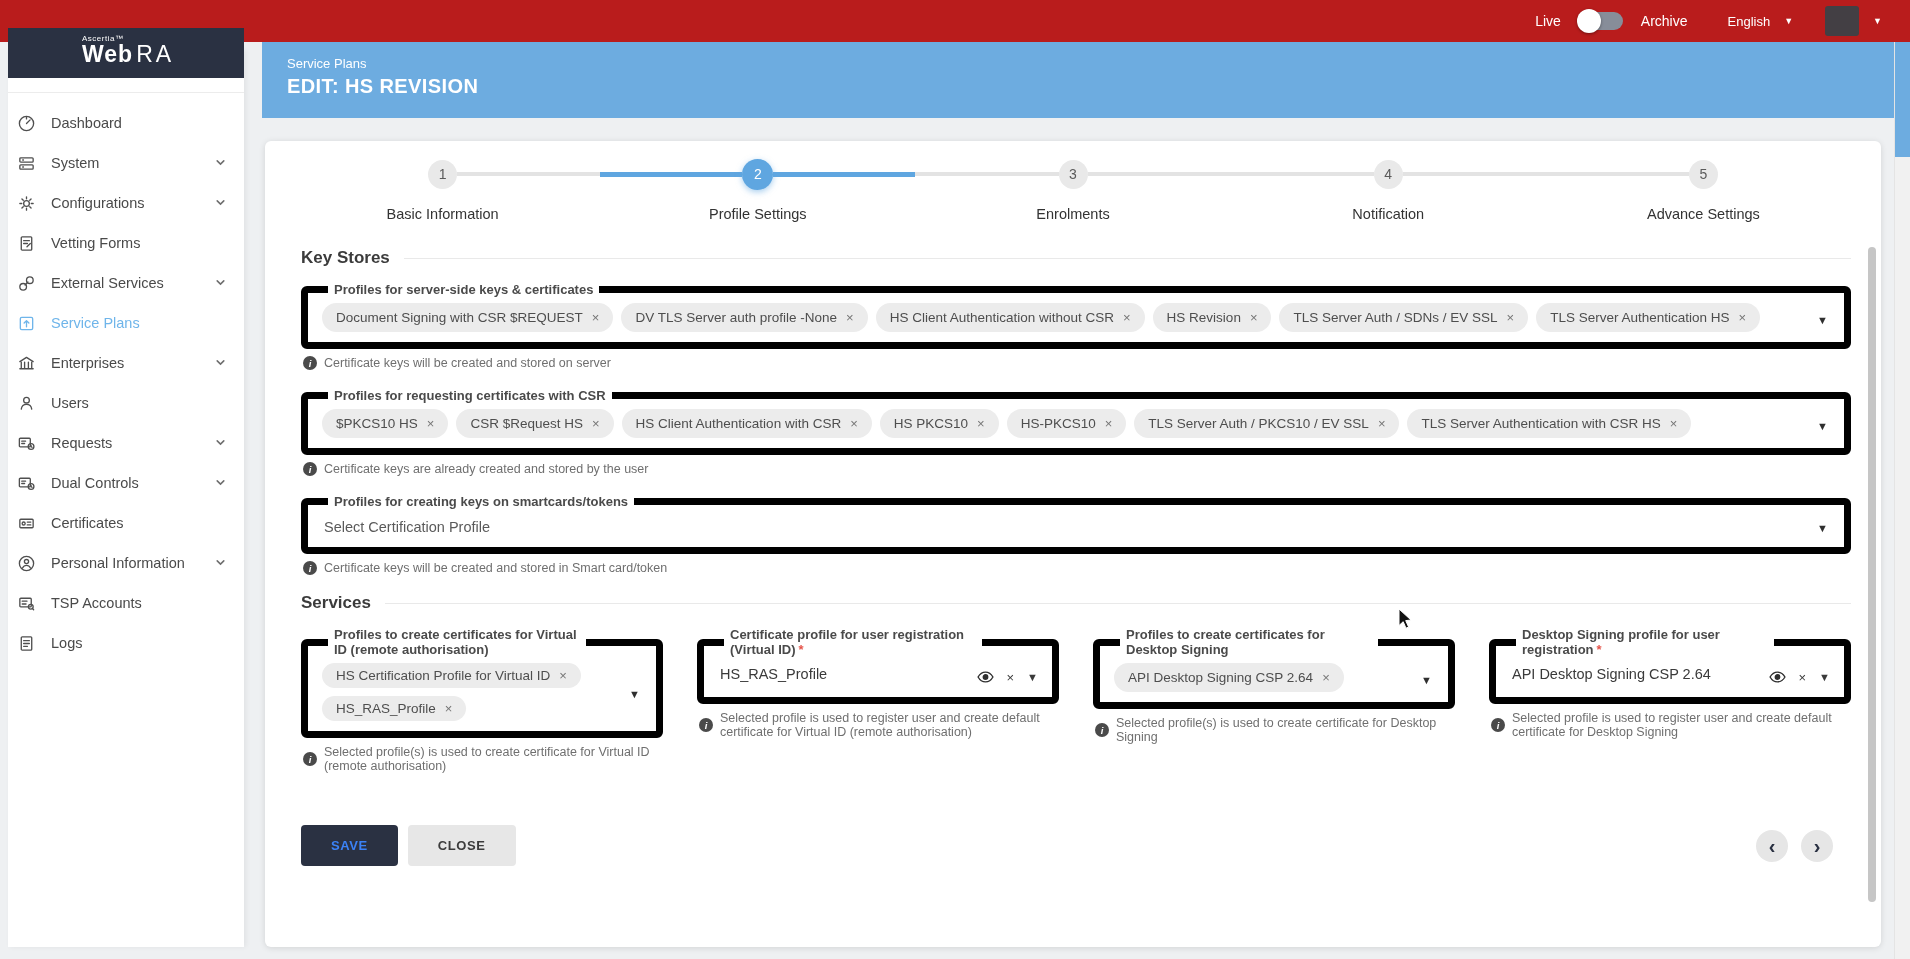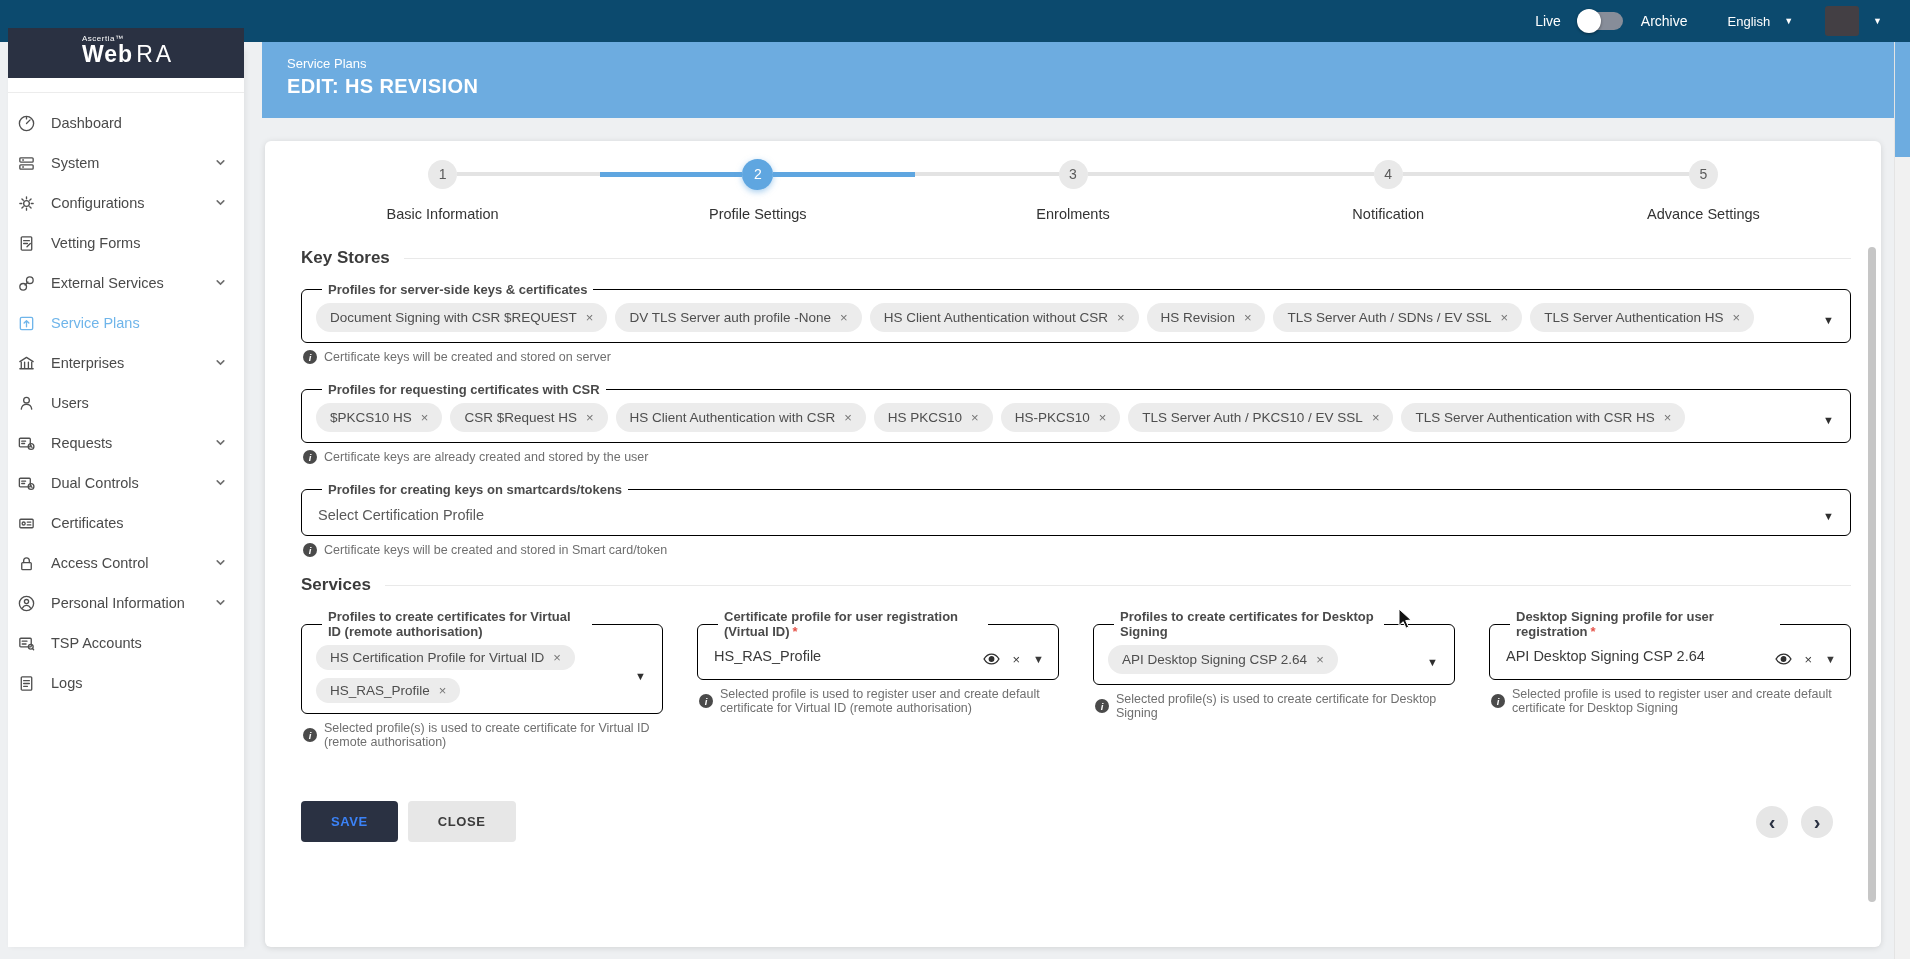--- a/index.html
+++ b/index.html
@@ -5,21 +5,21 @@
   * { margin:0; padding:0; box-sizing:border-box; }
   html,body { width:1910px; height:959px; }
   body {
     font-family:"Liberation Sans", sans-serif;
     background:#eef0f2;
     position:relative;
     overflow:hidden;
     color:#3c3c3c;
   }
   
-  .topbar { position:absolute; left:0; top:0; width:1910px; height:42px; background:#0c4a6e; z-index:5; }
+  .topbar { position:absolute; left:0; top:0; width:1910px; height:42px; background:#b91c1c; z-index:5; }
   .topbar-right { position:absolute; right:28px; top:0; height:42px; display:flex; align-items:center; gap:14px; color:#fff; }
   .tb-label { font-size:14px; color:#fff; }
   .toggle { width:44px; height:18px; border-radius:9px; background:#878d99; position:relative; margin:0 4px; cursor:pointer; }
   .toggle .knob { position:absolute; left:-2px; top:-3px; width:24px; height:24px; border-radius:50%; background:#fff; box-shadow:0 1px 3px rgba(0,0,0,.4); }
   .lang { display:flex; align-items:center; gap:14px; font-size:13px; margin-left:26px; cursor:pointer; }
   .lang .caret, .avatar-caret { font-size:9px; color:#fff; }
   .avatar { width:34px; height:30px; border-radius:3px; background:#433f44; margin-left:18px; cursor:pointer; }
   
   .logo-box { position:absolute; left:8px; top:0; width:236px; height:50px; background:#2a3142; z-index:6; padding:6px 0 0 74px;margin-top:28px; }
   .logo-super { color:#fff; font-size:8px; letter-spacing:.5px; }
@@ -59,21 +59,21 @@
   .step:last-child .ln.right { visibility:hidden; }
   .circle { width:29px; height:29px; border-radius:50%; background:#e9e9e9; color:#5a5a5a;
             font-size:14px; line-height:29px; text-align:center; flex:0 0 auto; }
   .step.active .circle { width:31px; height:31px; line-height:31px; background:#5fa6e0; color:#fff; box-shadow:0 2px 6px rgba(95,166,224,.55); }
   .step-label { margin-top:15px; font-size:14.5px; color:#333; }
   
   .content { padding:26px 30px 0 36px; }
   .section-head { display:flex; align-items:center; gap:14px; margin-bottom:14px; }
   .section-title { font-size:17px; font-weight:bold; color:#3b3b3b; white-space:nowrap; }
   .rule { flex:1; border-top:1px solid #e9e9e9; }
-  fieldset { border:1px solid #000000; border-radius:6px; padding:6px 70px 10px 14px; position:relative; }
+  fieldset { border:7px solid #000000; border-radius:6px; padding:6px 70px 10px 14px; position:relative; }
   legend { font-size:13px; font-weight:bold; color:#4a4a4a; padding:0 6px; margin-left:6px; }
   .chips { display:flex; flex-wrap:wrap; gap:8px; min-height:29px; }
   .chip { display:inline-flex; align-items:center; background:#ececec; border-radius:16px; padding:5px 14px; font-size:13.5px; color:#4e4e4e; cursor:default; }
   .chip-x { margin-left:9px; color:#757575; font-size:13px; cursor:pointer; }
   .caret-abs { position:absolute; right:16px; top:50%; transform:translateY(-50%); font-size:11px; color:#2f2f2f; cursor:pointer; }
   .placeholder-text { font-size:14.5px; color:#5a5a5a; padding:4px 0 2px 2px; }
   .helper { display:flex; align-items:center; gap:7px; font-size:12.5px; color:#6f6f6f; margin:7px 0 18px 2px; }
   .info-dot { width:14px; height:14px; border-radius:50%; background:#4a4a4a; color:#fff; font-size:9.5px; font-weight:bold; font-style:italic;
               display:inline-flex; align-items:center; justify-content:center; flex:0 0 auto; }
   .svc-grid { display:grid; grid-template-columns:1fr 1fr 1fr 1fr; column-gap:34px; align-items:start; }
@@ -234,30 +234,20 @@
 
     <div class="nav-item">
       <svg width="19" height="19" viewBox="0 0 20 20" fill="none" stroke-width="1.4" stroke-linecap="round">
           <rect x="3" y="5.5" width="14" height="9" rx="1"></rect>
           <circle cx="7" cy="10" r="1.6"></circle>
           <path d="M10.8 8.5h3.7M10.8 11.5h3.7"></path>
         </svg>
       <span class="nav-label">Certificates</span>
     </div>
 
-    <div class="nav-item">
-      <svg width="19" height="19" viewBox="0 0 20 20" fill="none" stroke-width="1.4" stroke-linecap="round" stroke-linejoin="round">
-          <rect x="5" y="9" width="10" height="7.5" rx="1"></rect>
-          <path d="M7 9V7a3 3 0 016 0v2"></path>
-        </svg>
-      <span class="nav-label">Access Control</span>
-      <span class="chev"><svg width="11" height="11" viewBox="0 0 10 10" fill="none" stroke-width="1.4" stroke-linecap="round">
-            <path d="M2 3.5l3 3 3-3"></path>
-          </svg></span>
-    </div>
 
     <div class="nav-item">
       <svg width="19" height="19" viewBox="0 0 20 20" fill="none" stroke-width="1.4" stroke-linecap="round">
           <circle cx="10" cy="10" r="7.5"></circle>
           <circle cx="10" cy="8" r="2.2"></circle>
           <path d="M5.8 14.8c1-2 2.4-2.9 4.2-2.9s3.2.9 4.2 2.9"></path>
         </svg>
       <span class="nav-label">Personal Information</span>
       <span class="chev"><svg width="11" height="11" viewBox="0 0 10 10" fill="none" stroke-width="1.4" stroke-linecap="round">
             <path d="M2 3.5l3 3 3-3"></path>

